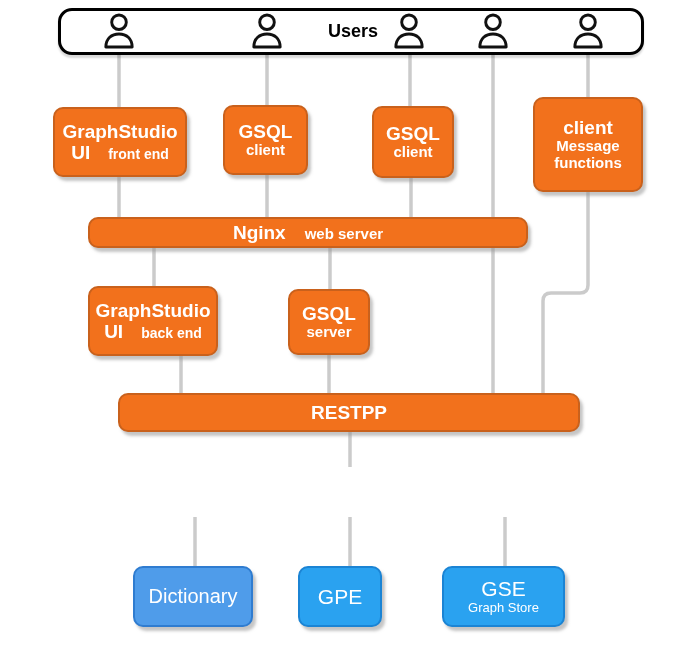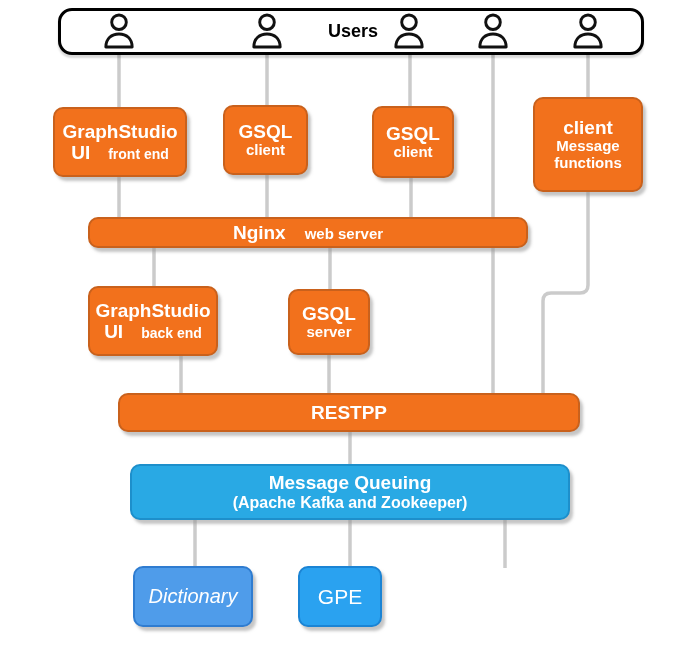--- a/index.html
+++ b/index.html
@@ -11,21 +11,21 @@
   .connectors g{stroke:var(--connector,#cbcbcb);stroke-width:3.5;fill:none;}
   .node{
     position:absolute;box-sizing:border-box;border-radius:10px;color:#fff;
     display:flex;flex-direction:column;align-items:center;justify-content:center;
     text-align:center;font-weight:700;line-height:1.12;
     box-shadow:3px 4px 3px rgba(150,150,150,0.55);
   }
   .orange{background:var(--orange,#F2711C);border:2px solid var(--orange-border,#C9611C);}
   .blue-mq{background:var(--blue-mq,#29A9E4);border:2px solid var(--blue-mq-border,#1D8FCB);}
   .blue-engine{background:var(--blue-engine,#2AA2F0);border:2px solid var(--blue-engine-border,#1B84D4);}
-  .blue-dict{background:var(--blue-dictionary,#4F9CEA);border:2px solid var(--blue-dictionary-border,#2F7CD0);font-style:italic;}
+  .blue-dict{background:var(--blue-dictionary,#4F9CEA);border:2px solid var(--blue-dictionary-border,#2F7CD0);}
   .row{display:flex;align-items:baseline;justify-content:center;gap:18px;}
   .t-xl{font-size:21px;}
   .t-lg{font-size:19px;}
   .t-md{font-size:15px;}
   .t-sm{font-size:14px;}
   .t-xs{font-size:13px;}
   .users-bar{
     position:absolute;box-sizing:border-box;left:58px;top:8px;width:586px;height:47px;
     background:#fff;border:3px solid #000;border-radius:14px;
     box-shadow:0 3px 2px rgba(0,0,0,0.15);
@@ -140,27 +140,27 @@
 
   <div class="node orange" style="left:288px;top:289px;width:82px;height:66px">
     <div class="t-lg">GSQL</div>
     <div class="t-md">server</div>
   </div>
 
   <div class="node orange" style="left:118px;top:393px;width:462px;height:39px">
     <div class="t-lg">RESTPP</div>
   </div>
 
-  <div class="node blue-mq" style="left:130px;top:464px;width:440px;height:56px">
-    <div class="t-lg">Message Queuing</div>
-    <div class="t-md" style="font-size:16px">(Apache Kafka and Zookeeper)</div>
-  </div>
 
   <div class="node blue-dict" style="left:133px;top:566px;width:120px;height:61px">
     <div class="t-lg" style="font-weight:400;font-size:20px">Dictionary</div>
   </div>
 
   <div class="node blue-engine" style="left:298px;top:566px;width:84px;height:61px">
     <div class="t-xl" style="font-weight:400">GPE</div>
   </div>
 
+  <div class="node blue-engine" style="left:442px;top:566px;width:123px;height:61px">
+    <div class="t-xl" style="font-weight:400">GSE</div>
+    <div class="t-xs" style="font-weight:400">Graph Store</div>
+  </div>
 
 </div>
 
 </body></html>

